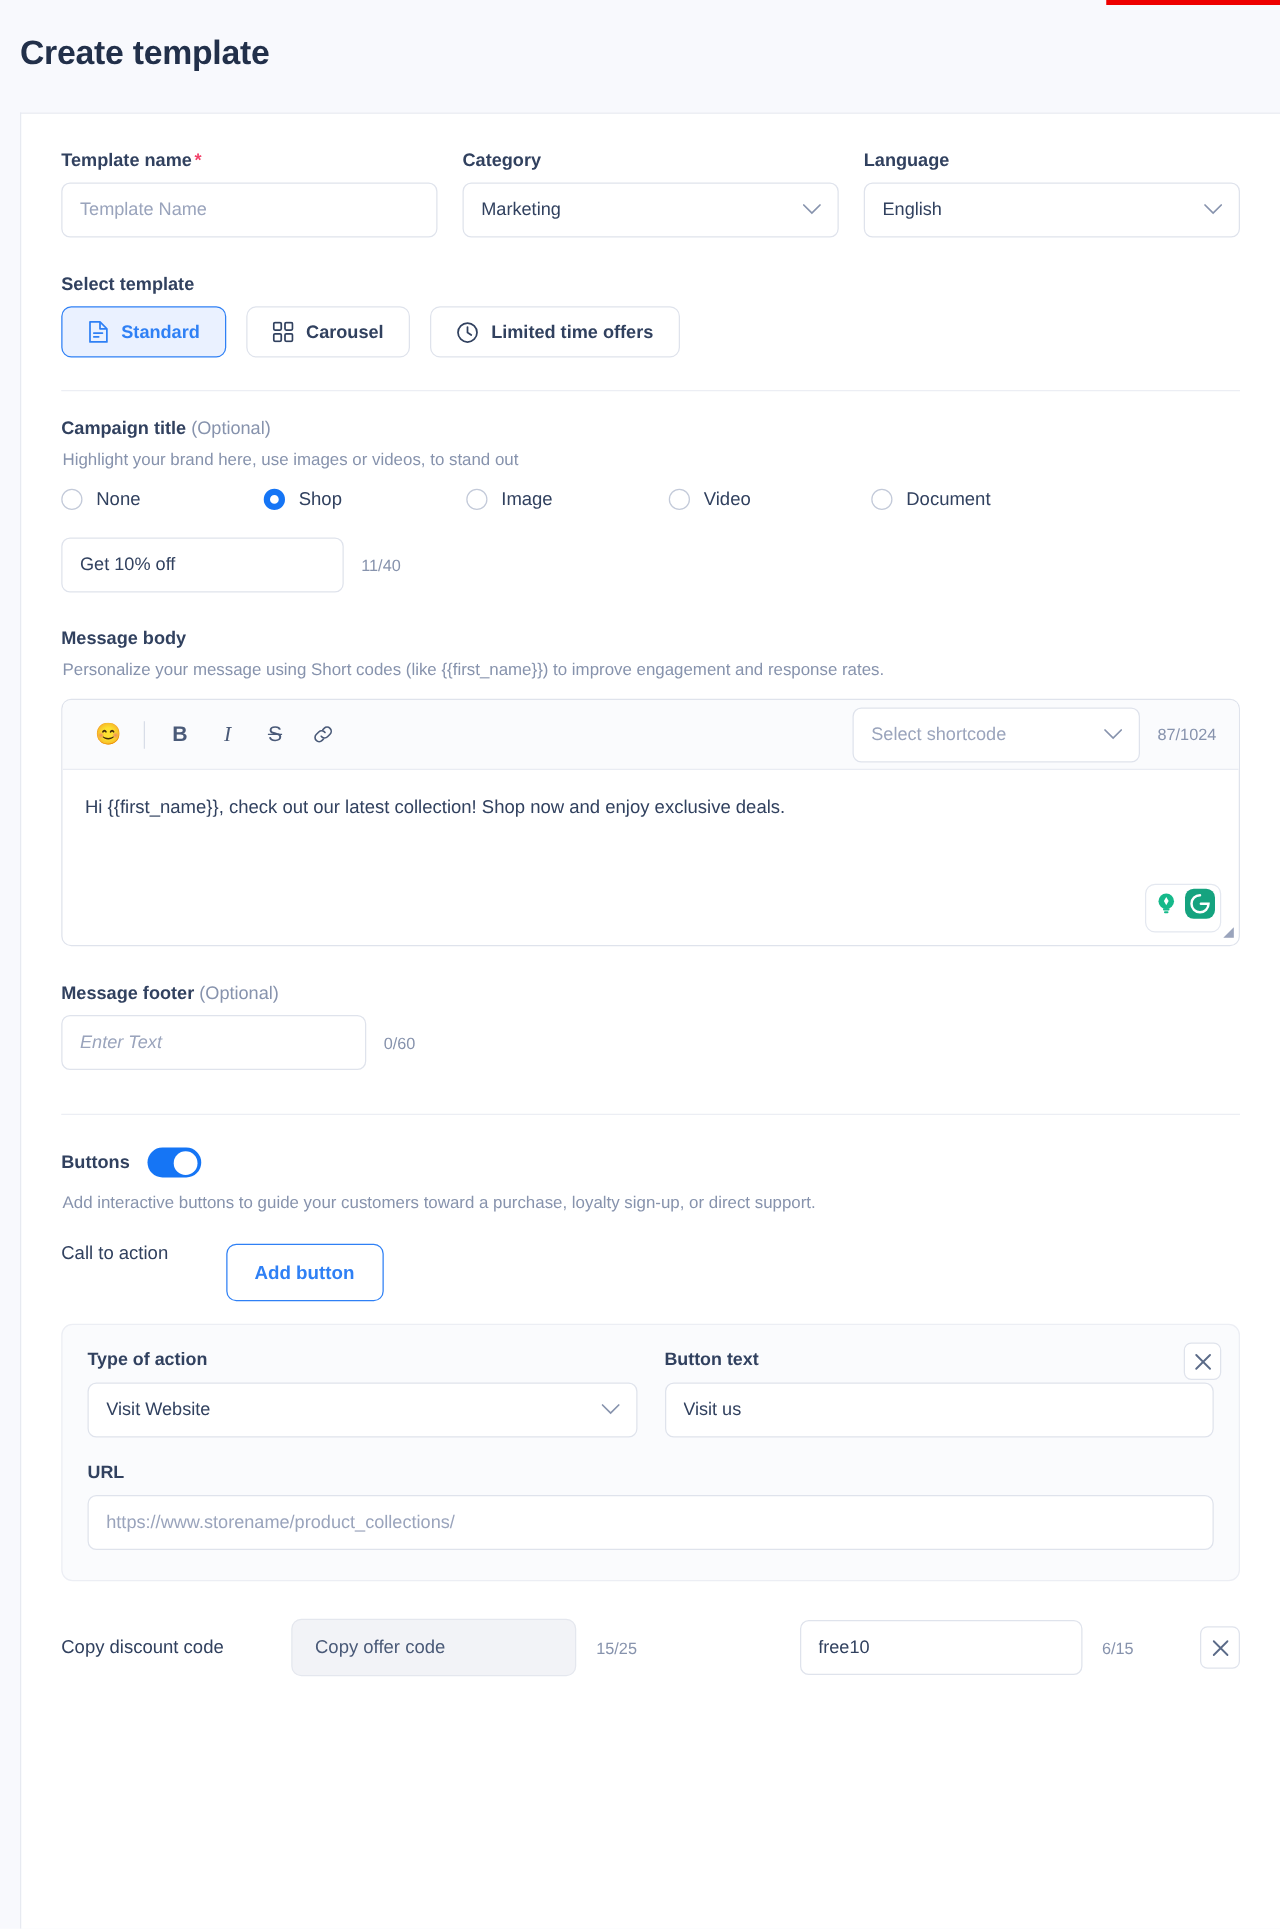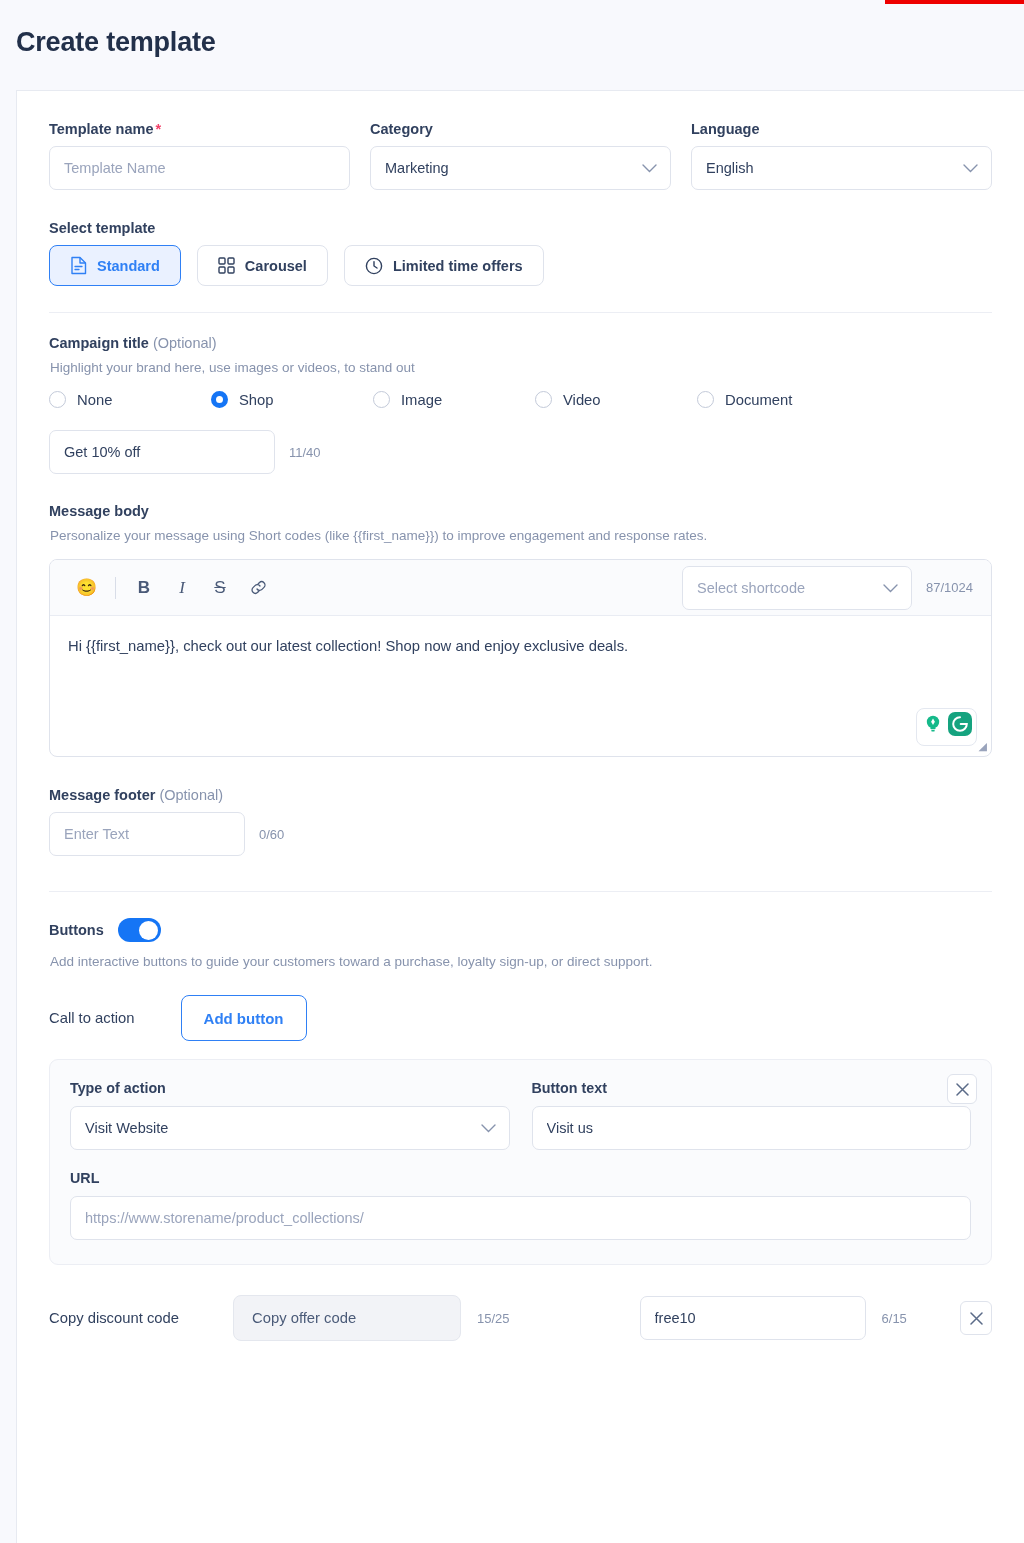--- a/index.html
+++ b/index.html
@@ -474,37 +474,37 @@
       </div>
     </div>
   </div>
 
   <div style="margin-top:30px">
     <div class="field-label">
       <span>Message footer</span>
       <span class="opt">(Optional)</span>
     </div>
     <div class="row" style="align-items:center">
-      <input class="inp" style="width: 196px;" placeholder="Enter Text">
+      <input class="inp" style="width: 244px; font-style: italic;" placeholder="Enter Text">
       <span class="counter">0/60</span>
     </div>
   </div>
 
   <div class="divider" style="margin-top:35px"></div>
 
   <div style="margin-top:26px">
     <div class="row" style="align-items:center; gap:14px">
       <span class="field-label" style="margin:0">Buttons</span>
       <div class="toggle">
           <span class="knob"></span>
         </div>
     </div>
     <div class="helper" style="margin-top:12px">Add interactive buttons to guide your customers toward a purchase, loyalty sign-up, or direct support.</div>
 
-    <div class="row" style="align-items:center; gap:46px; margin-top:26px">
+    <div class="row" style="align-items:flex-start; gap:46px; margin-top:26px">
       <span style="font-size:14.8px">Call to action</span>
       <button class="btn-outline">Add button</button>
     </div>
 
     <div class="action-card">
       <div class="close-sq">
         <svg width="13" height="13" viewBox="0 0 13 13">
             <path d="M1 1l11 11M12 1L1 12" stroke="#5b6b88" stroke-width="1.5" stroke-linecap="round"></path>
           </svg>
       </div>

